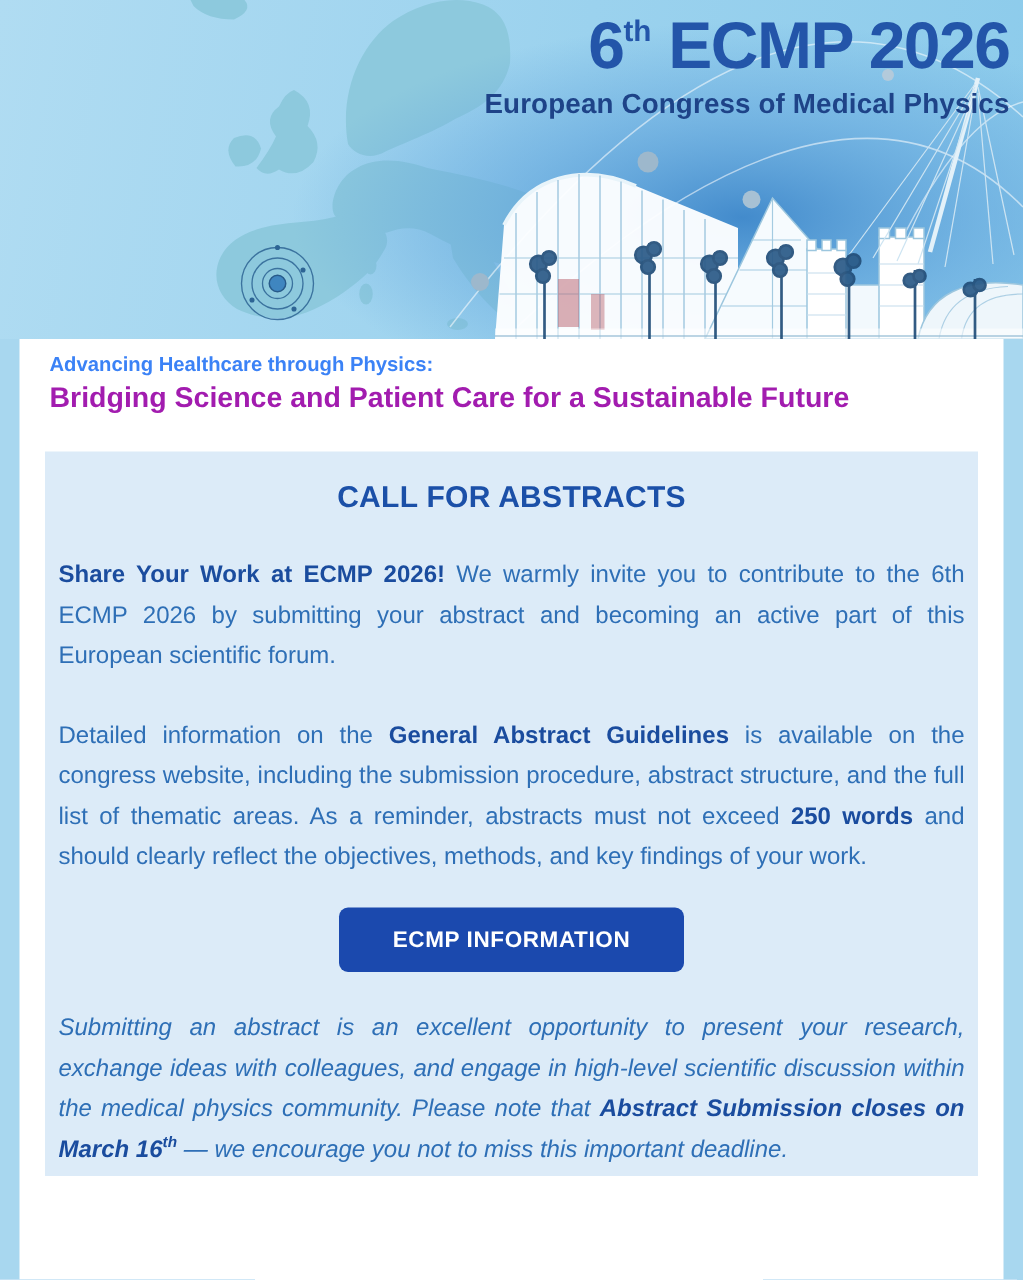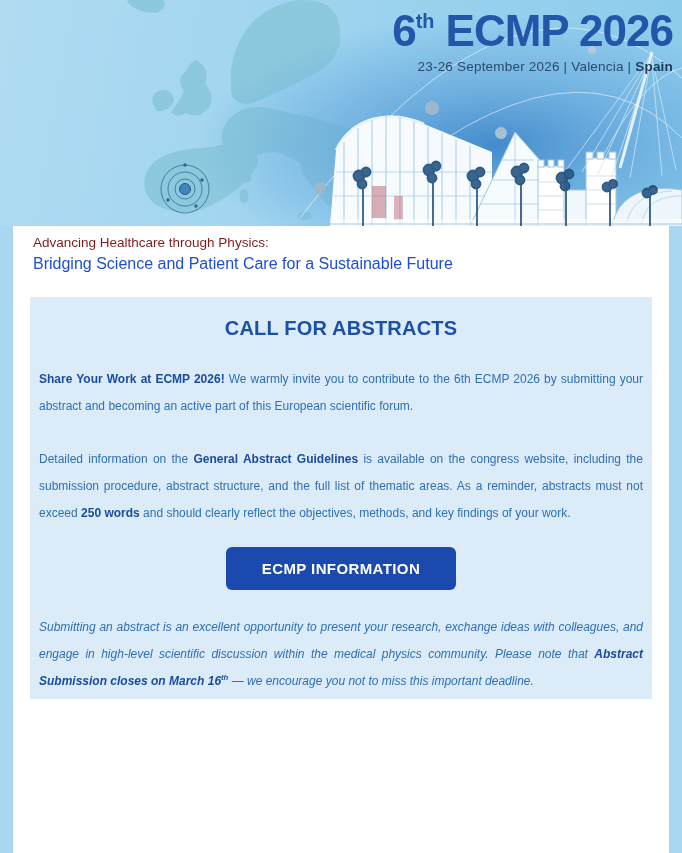--- a/index.html
+++ b/index.html
@@ -14,25 +14,25 @@
   .hero svg{position:absolute;left:0;top:0;display:block;}
   .hero-text{position:absolute;top:8px;right:9px;text-align:right;z-index:3;line-height:1.05;}
   .hero-title{font-size:44px;font-weight:bold;color:#2355a9;letter-spacing:-1px;}
   .hero-title sup{font-size:45%;font-weight:bold;vertical-align:18px;letter-spacing:0;}
   .hero-sub{font-size:18.5px;font-weight:bold;color:#1e4388;margin-top:5px;letter-spacing:0.1px;}
   .hero-date{font-size:13.5px;color:#2b4a6c;margin-top:6px;letter-spacing:0.2px;}
   .hero-date .b{font-weight:bold;color:#1c3a5e;}
   
   .sheet{margin:0 13px;background:#ffffff;height:627px;box-sizing:border-box;}
   .tagline{padding:9px 20px 0 20px;}
-  .tagline-l1{font-size:13.5px;font-weight:normal;color:#7f1d1d;}
-  .tagline-l2{font-size:16px;font-weight:normal;color:#1d4ed8;margin-top:5px;}
+  .tagline-l1{font-size:13.5px;font-weight:bold;color:#3b82f6;}
+  .tagline-l2{font-size:19px;font-weight:bold;color:#a21caf;margin-top:5px;}
   .absbox{margin:24px 17px 0 17px;background:#dcebf8;padding:16px 9px 4px 9px;}
   .absbox h2{margin:4px 0 0 0;text-align:center;font-size:20px;font-weight:bold;color:#1b50a8;letter-spacing:0.2px;}
-  .absbox p{margin:26px 0 0 0;font-size:12px;line-height:27px;color:#2e6fb6;text-align:justify;}
+  .absbox p{margin:26px 0 0 0;font-size:16px;line-height:27px;color:#2e6fb6;text-align:justify;}
   .absbox p .b{font-weight:bold;color:#1a4c9e;}
   .absbox p sup{font-size:64%;line-height:0;}
   .btn-row{text-align:center;margin:20px 0 0 0;}
   .btn{
     display:inline-block;background:#1b49ae;color:#ffffff;border:none;cursor:pointer;
     font-family:"Liberation Sans",sans-serif;font-size:15px;font-weight:bold;letter-spacing:0.4px;
     padding:13px 32px;border-radius:6px;min-width:230px;box-sizing:border-box;
   }
   .p-deadline{margin-top:24px !important;font-style:italic;}
 </style>
@@ -194,21 +194,21 @@
           <circle cx="202" cy="180" r="1.7"></circle>
         <circle cx="168" cy="200" r="1.7"></circle>
           <circle cx="196" cy="206" r="1.7"></circle>
       </g>
       <circle cx="185" cy="189" r="5.5" fill="#3f86c0" stroke="#275a8a" stroke-width="1"></circle>
     </g>
   </svg>
 
   <div class="hero-text">
     <div class="hero-title"><span>6</span><sup>th</sup><span> ECMP 2026</span></div>
-    <div class="hero-date"><span>23-26 September 2026 | Valencia | </span><span class="b">Spain</span></div>
+    <div class="hero-sub">European Congress of Medical Physics</div>
   </div>
 </div>
 
 <div class="sheet">
 
   <div class="tagline">
     <div class="tagline-l1">Advancing Healthcare through Physics:</div>
     <div class="tagline-l2">Bridging Science and Patient Care for a Sustainable Future</div>
   </div>
 

